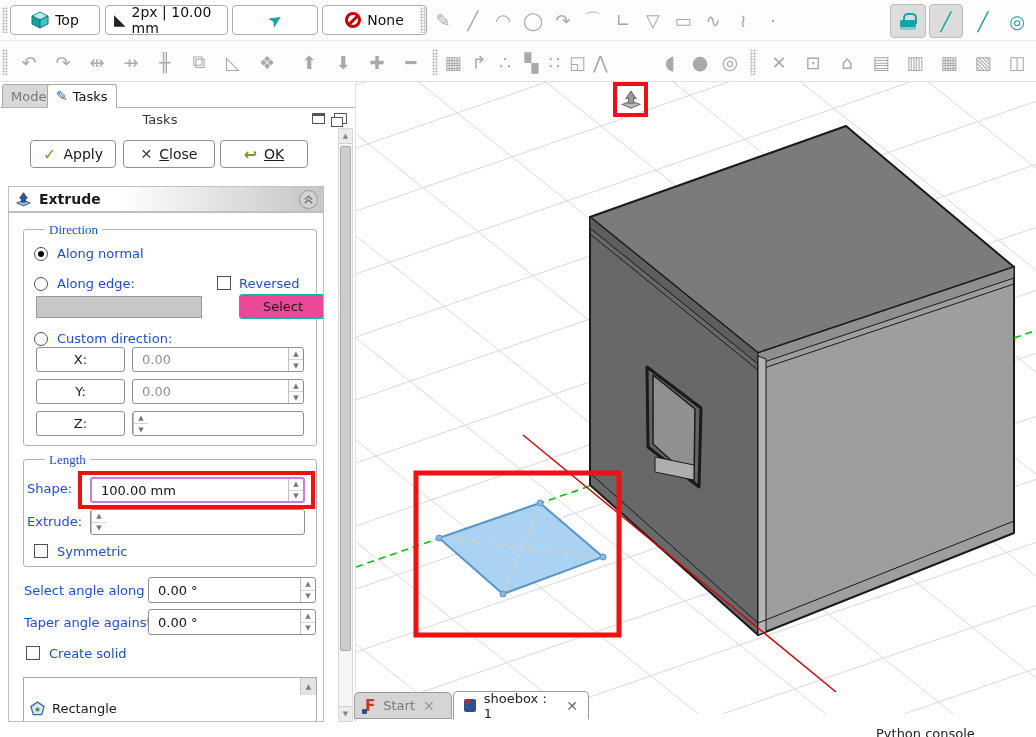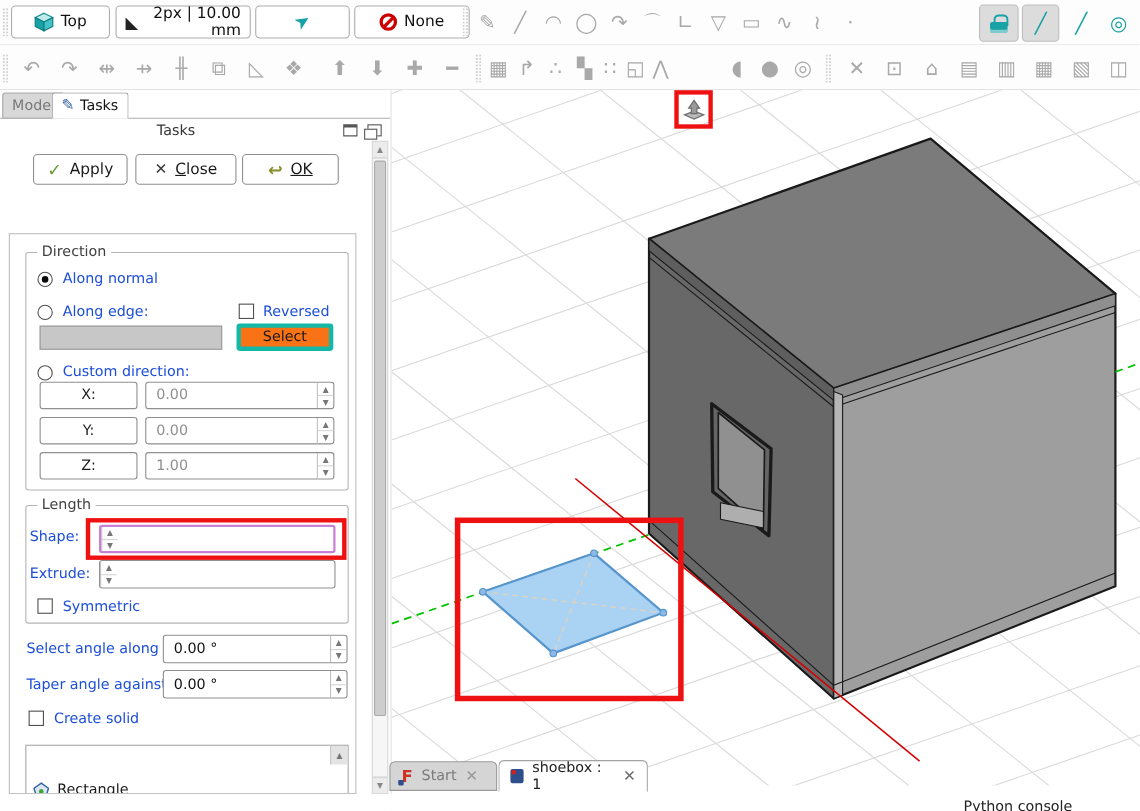--- a/index.html
+++ b/index.html
@@ -1,21 +1,21 @@
 <!DOCTYPE html>
 <html style="--c-teal: #17a2a6; --c-annotation_red: #ee1111; --c-icon_gray: #a9a9a9; --c-cube_top: #7b7b7b; --c-cube_left: #686868; --c-cube_right: #9e9e9e; --c-cube_edge: #1a1a1a; --c-sketch_fill: #a9d2f3; --c-sketch_edge: #5795cd; --c-sketch_vertex: #8ab8e8; --c-axis_green: #00c400; --c-axis_red: #d40000; --c-grid: #d9d9d9; --c-focus_purple: #c97fd4; --c-apply_green: #6a9a34; --c-ok_olive: #8c8c2a; --c-pencil_blue: #3465a4; --c-prohibit_red: #cc0000; --c-fc_red: #cc3322; --c-fc_blue: #2e4f8c;"><head>
 <meta charset="utf-8">
 <style>
   * { margin:0; padding:0; box-sizing:border-box; }
   html,body { width:1036px; height:737px; overflow:hidden; background:#fff;
     font-family:"DejaVu Sans","Liberation Sans",sans-serif; font-size:13px; color:#1a1a1a; }
 
   
   #toolbars { position:absolute; left:0; top:0; width:1036px; height:82px; background:#fdfdfd;
-    border-bottom:1px solid #e0e0e0;text-align:right; }
+    border-bottom:1px solid #e0e0e0; }
   .tb-row { position:absolute; left:0; width:1036px; }
   #tb1 { top:0; height:40px; }
   #tb2 { top:40px; height:42px; border-top:1px solid #ececec; }
   .grip { position:absolute; width:6px; height:26px; top:7px;
     background:radial-gradient(#cfcfcf 1px, transparent 1.2px) 0 0/3px 3px; }
   .tb-btn { position:absolute; top:5px; height:30px; background:#fff; border:1px solid #adadad;
     border-radius:4px; display:flex; align-items:center; justify-content:center; gap:6px;
     font-size:14px; color:#111; padding:0 8px; }
   .tbi { display:inline-flex; width:30px; height:32px; align-items:center; justify-content:center;
     font-size:18px; color:var(--c-icon_gray,#a9a9a9); }
@@ -75,33 +75,33 @@
   #extrude-header { position:absolute; left:8px; top:104px; width:316px; height:26px;
     background:linear-gradient(90deg,#ffffff 35%,#c9c9c9 95%); border:1px solid #c2c2c2;
     display:flex; align-items:center; gap:7px; padding:0 6px; font-weight:bold; font-size:14px; }
   #collapse-btn { position:absolute; right:5px; top:3px; width:19px; height:19px; border-radius:50%;
     border:1px solid #9a9a9a; background:#d2d2d2; display:flex; align-items:center; justify-content:center; }
 
   #content-box { position:absolute; left:8px; top:130px; width:316px; height:510px;
     border:1px solid #bdbdbd; background:#fff; overflow:hidden; }
 
   .groupbox { position:absolute; border:1px solid #b4b4b4; border-radius:3px; }
-  .gb-label { position:absolute; top:-8px; left:10px; background:#fff; padding:0 4px; color:#404040; }
+  .gb-label { position:absolute; top:-8px; left:21px; background:#fff; padding:0 4px; color:#1d4ed8;font-family:Liberation Serif, serif; }
   #gb-direction { left:14px; top:16px; width:294px; height:217px; }
   #gb-length { left:14px; top:246px; width:294px; height:108px; }
 
   .radio { position:absolute; width:14px; height:14px; border:1px solid #505050; border-radius:50%; background:#fff; }
   .radio.checked::after { content:""; position:absolute; left:3px; top:3px; width:6px; height:6px;
     border-radius:50%; background:#0a0a0a; }
   .checkbox { position:absolute; width:14px; height:14px; border:1px solid #505050; background:#fff; }
   .flabel { position:absolute; color:#1d4ed8; }
 
   .field-disabled { position:absolute; background:#c7c7c7; border:1px solid #9a9a9a; }
-  .btn-plain { position:absolute; background:#f97316; border:4px solid #14b8a6; border-radius:3px;
-    display:flex; align-items:center; justify-content:center; }
+  .btn-plain { position:absolute; background:#ec4899; border:1px solid #14b8a6; border-radius:3px;
+    display:flex; align-items:center; justify-content:center;margin-left:24px; }
   .labelbox { position:absolute; background:#fff; border:1px solid #8f8f8f; border-radius:3px;
     display:flex; align-items:center; justify-content:center; }
 
   .spin { position:absolute; background:#fff; border:1px solid #8f8f8f; border-radius:3px; display:flex; }
   .spin .val { flex:1; display:flex; align-items:center; padding-left:9px; color:#111; }
   .spin .val.dim { color:#8f8f8f; }
   .spin .arrows { width:15px; border-left:1px solid #c0c0c0; display:flex; flex-direction:column; }
   .spin .arrows span { flex:1; display:flex; align-items:center; justify-content:center;
     font-size:7px; color:#777; }
   .spin .arrows span:first-child { border-bottom:1px solid #d5d5d5; }
@@ -288,20 +288,33 @@
   </div>
   <div id="btn-close" class="pbtn">
     <span class="x-ico">✕</span>
     <span><span class="u">C</span><span>lose</span></span>
   </div>
   <div id="btn-ok" class="pbtn">
     <span class="ok-ico">↩</span>
     <span class="u">OK</span>
   </div>
 
+  <div id="extrude-header">
+    <svg width="17" height="17" viewBox="0 0 20 20">
+      <polygon points="2,14 10,11 18,14 10,17.5" fill="#9db8d8" stroke="#2c4f7c" stroke-width="1"></polygon>
+      <path d="M10 2 L14.5 8.5 H12.3 V13 H7.7 V8.5 H5.5 Z" fill="#2e5c9e" stroke="#1d3c66" stroke-width="1"></path>
+    </svg>
+    <span>Extrude</span>
+    <span id="collapse-btn">
+      <svg width="11" height="11" viewBox="0 0 12 12">
+        <polyline points="2,6 6,2.5 10,6" fill="none" stroke="#777" stroke-width="1.6"></polyline>
+        <polyline points="2,10 6,6.5 10,10" fill="none" stroke="#777" stroke-width="1.6"></polyline>
+      </svg>
+    </span>
+  </div>
 
   <div id="content-box">
 
     <div id="gb-direction" class="groupbox">
       <span class="gb-label">Direction</span>
       <span class="radio checked" style="left:10px;top:17px"></span>
       <span class="flabel" style="left:33px;top:16px">Along normal</span>
 
       <span class="radio" style="left:10px;top:47px"></span>
       <span class="flabel" style="left:33px;top:46px">Along edge:</span>
@@ -333,33 +346,33 @@
         <span class="val dim">0.00</span>
         <span class="arrows">
             <span>▲</span>
             <span>▼</span>
           </span>
       </span>
       <span class="labelbox" style="left:12px;top:181px;width:89px;height:25px">
         <span>Z:</span>
       </span>
       <span class="spin" style="left:108px;top:181px;width:172px;height:25px">
-        <span class="val dim">1.00</span>
         <span class="arrows">
             <span>▲</span>
             <span>▼</span>
           </span>
       </span>
     </div>
 
     <div id="gb-length" class="groupbox">
       <span class="gb-label">Length</span>
       <span class="flabel" style="left:3px;top:21px">Shape:</span>
       <div id="red-ann-length"></div>
       <span class="spin focus" style="left:66px;top:17px;width:215px;height:26px">
+        <span class="val">100.00 mm</span>
         <span class="arrows">
             <span>▲</span>
             <span>▼</span>
           </span>
       </span>
       <span class="flabel" style="left:3px;top:54px">Extrude:</span>
       <span class="spin" style="left:66px;top:49px;width:215px;height:26px">
         <span class="arrows">
             <span>▲</span>
             <span>▼</span>
@@ -384,21 +397,21 @@
           <span>▲</span>
           <span>▼</span>
         </span>
     </span>
 
     <span class="checkbox" style="left:17px;top:433px"></span>
     <span class="flabel" style="left:40px;top:433px">Create solid</span>
 
     <div id="shape-list">
       <div id="shape-scroll-up">▲</div>
-      <div class="shape-row" style="top:31px">
+      <div class="shape-row" style="top:21px">
         <svg width="15" height="15" viewBox="0 0 16 16">
           <polygon points="8,1 15,6 12.5,14.5 3.5,14.5 1,6" fill="#dce6f5" stroke="#3465a4" stroke-width="1.4"></polygon>
           <circle cx="8" cy="9" r="2.2" fill="#3aa63a"></circle>
         </svg>
         <span>Rectangle</span>
       </div>
       <div class="shape-row" style="top:40px">
         <svg width="15" height="15" viewBox="0 0 16 16">
           <path d="M2 12 L13 3" stroke="#2e4f8c" stroke-width="2.4" fill="none"></path>
           <circle cx="13" cy="3" r="2" fill="#2e4f8c"></circle>

